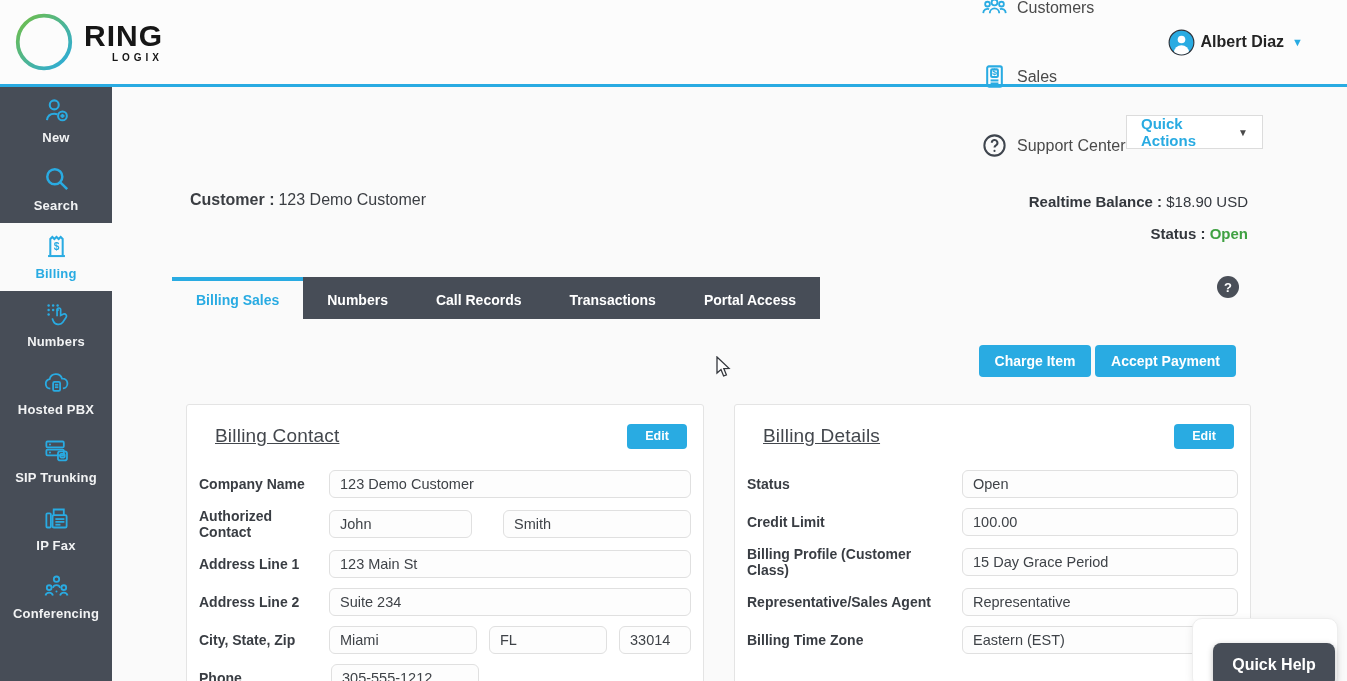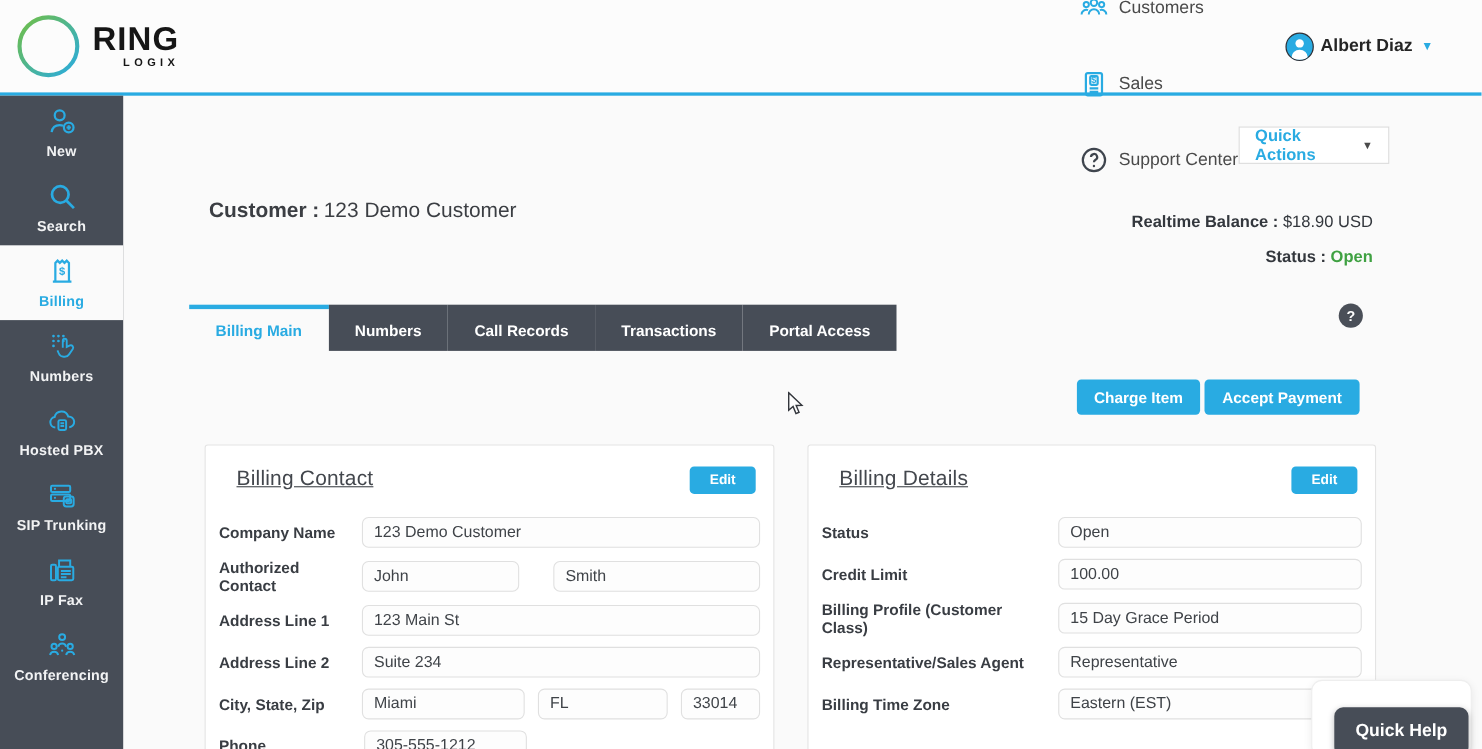--- a/index.html
+++ b/index.html
@@ -35,21 +35,21 @@
   .side-item.active { background:#fafafa; }
   .side-item.active .side-label { color:#29abe2; }
 
   
   .quick-actions { position:absolute; left:1110px; top:115px; width:137px; height:34px; background:#fff;
                    border:1px solid #dcdcdc; display:flex; align-items:center; justify-content:space-between;
                    padding:0 14px 0 14px; cursor:pointer;margin-left:16px; }
   .quick-actions-label { color:#29abe2; font-size:15px; font-weight:bold; }
   .caret-dark { color:#4a4a4a; font-size:10px; }
 
-  .customer-title { position:absolute; left:190px; top:181px; font-size:19px; color:#3b3e43; }
+  .customer-title { position:absolute; left:190px; top:191px; font-size:16px; color:#3b3e43; }
   .customer-title b { font-weight:bold; margin-right:4px; }
 
   .balance-line { position:absolute; right:99px; top:193px; font-size:15px; color:#33373d; white-space:nowrap; }
   .status-line  { position:absolute; right:99px; top:225px; font-size:15px; color:#33373d; white-space:nowrap; }
   .balance-line b, .status-line b { font-weight:bold; }
   .status-open { color:#3fa142; font-weight:bold; }
 
   
   .tabs { position:absolute; left:172px; top:277px; display:flex; height:42px; }
   .tab { background:#474d57; color:#fff; font-size:14px; font-weight:bold; padding:0 24px;
@@ -318,21 +318,21 @@
 </div>
 
 <div class="balance-line">
   <b>Realtime Balance :</b> <span>$18.90 USD</span>
 </div>
 <div class="status-line">
   <b>Status :</b> <span class="status-open">Open</span>
 </div>
 
 <div class="tabs" id="tabs">
-    <div class="tab active">Billing Main</div>
+    <div class="tab active">Billing Sales</div>
     <div class="tab">Numbers</div>
     <div class="tab">Call Records</div>
     <div class="tab">Transactions</div>
     <div class="tab">Portal Access</div>
   </div>
 
 <div class="help-badge">?</div>
 
 <button class="btn-primary" id="charge-item-btn">Charge Item</button>
 <button class="btn-primary" id="accept-payment-btn">Accept Payment</button>

